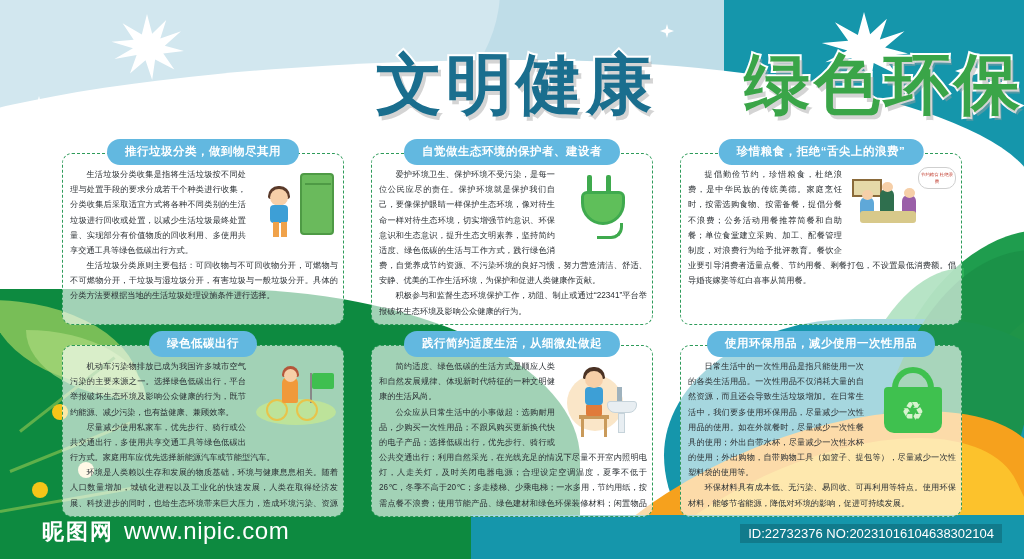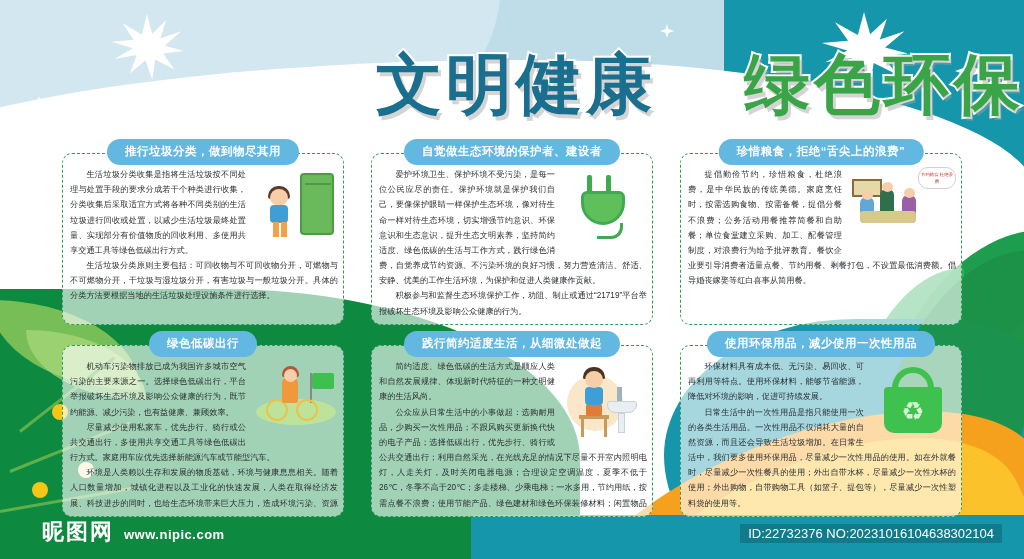--- a/index.html
+++ b/index.html
@@ -200,21 +200,21 @@
   .bag-h1{ position:absolute; left:12px; top:2px; width:42px; height:26px; border:6px solid #3fc14f; border-bottom:0; border-radius:22px 22px 0 0;}
   .bag-rec{ position:absolute; left:18px; top:32px; width:30px; height:28px; color:#d8f3cf; font-size:26px; line-height:28px; text-align:center;}
 
   
   .footer-logo{
     position:absolute; left:42px; bottom:12px;
     display:flex; align-items:baseline; gap:10px;
     color:#fff; z-index:20;
   }
   .footer-cn{ font-size:22px; font-weight:bold; letter-spacing:2px; font-family:Liberation Serif, serif;}
-  .footer-url{ font-size:13px; font-weight:bold; letter-spacing:.5px;margin-top:14px;}
+  .footer-url{ font-size:24px; font-weight:normal; letter-spacing:.5px;margin-top:14px;}
   .footer-id{
     position:absolute; right:22px; bottom:16px;
     background:rgba(0,0,0,0.18);
     color:#fff; font-size:13px; padding:2px 8px; z-index:20;
     white-space:nowrap;
   }
 </style>
 </head>
 <body>
 
@@ -284,21 +284,21 @@
       <div class="panel-body">
         <div class="illus">
           <div class="plug">
             <div class="plug-p1"></div>
               <div class="plug-p2"></div>
             <div class="plug-body"></div>
               <div class="plug-cord"></div>
           </div>
         </div>
         <p>爱护环境卫生、保护环境不受污染，是每一位公民应尽的责任。保护环境就是保护我们自己，要像保护眼睛一样保护生态环境，像对待生命一样对待生态环境，切实增强节约意识、环保意识和生态意识，提升生态文明素养，坚持简约适度、绿色低碳的生活与工作方式，践行绿色消费，自觉养成节约资源、不污染环境的良好习惯，努力营造清洁、舒适、安静、优美的工作生活环境，为保护和促进人类健康作贡献。</p>
-        <p>积极参与和监督生态环境保护工作，劝阻、制止或通过“21719”平台举报破坏生态环境及影响公众健康的行为。</p>
+        <p>积极参与和监督生态环境保护工作，劝阻、制止或通过“22341”平台举报破坏生态环境及影响公众健康的行为。</p>
       </div>
     </div>
 
     <div class="panel">
       <div class="panel-box"></div>
       <div class="panel-title">珍惜粮食，拒绝“舌尖上的浪费”</div>
       <div class="panel-body">
         <div class="illus" style="width:108px;height:74px;">
           <div class="bubble">节约粮食 杜绝浪费</div>
           <div class="table-scene">
@@ -364,22 +364,22 @@
       <div class="panel-box"></div>
       <div class="panel-title">使用环保用品，减少使用一次性用品</div>
       <div class="panel-body">
         <div class="illus">
           <div class="bag">
             <div class="bag-h1"></div>
             <div class="bag-body"></div>
             <div class="bag-rec">♻</div>
           </div>
         </div>
+        <p>日常生活中的一次性用品是指只能使用一次的各类生活用品。一次性用品不仅消耗大量的自然资源，而且还会导致生活垃圾增加。在日常生活中，我们要多使用环保用品，尽量减少一次性用品的使用。如在外就餐时，尽量减少一次性餐具的使用；外出自带水杯，尽量减少一次性水杯的使用；外出购物，自带购物工具（如篮子、提包等），尽量减少一次性塑料袋的使用等。</p>
         <p>环保材料具有成本低、无污染、易回收、可再利用等特点。使用环保材料，能够节省能源，降低对环境的影响，促进可持续发展。</p>
-        <p>日常生活中的一次性用品是指只能使用一次的各类生活用品。一次性用品不仅消耗大量的自然资源，而且还会导致生活垃圾增加。在日常生活中，我们要多使用环保用品，尽量减少一次性用品的使用。如在外就餐时，尽量减少一次性餐具的使用；外出自带水杯，尽量减少一次性水杯的使用；外出购物，自带购物工具（如篮子、提包等），尽量减少一次性塑料袋的使用等。</p>
       </div>
     </div>
 
   </div>
 
   <div class="footer-logo">
     <span class="footer-cn">昵图网</span>
     <span class="footer-url">www.nipic.com</span>
   </div>
   <div class="footer-id">ID:22732376 NO:20231016104638302104</div>

